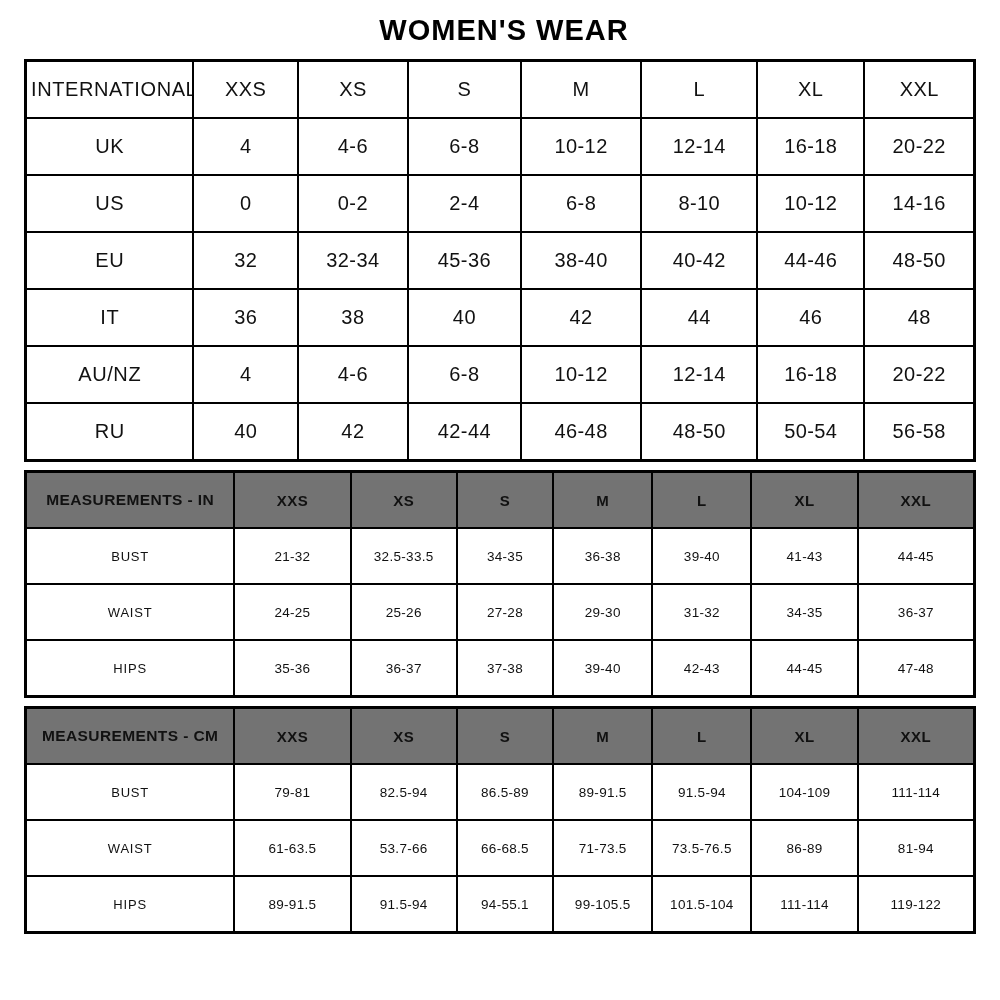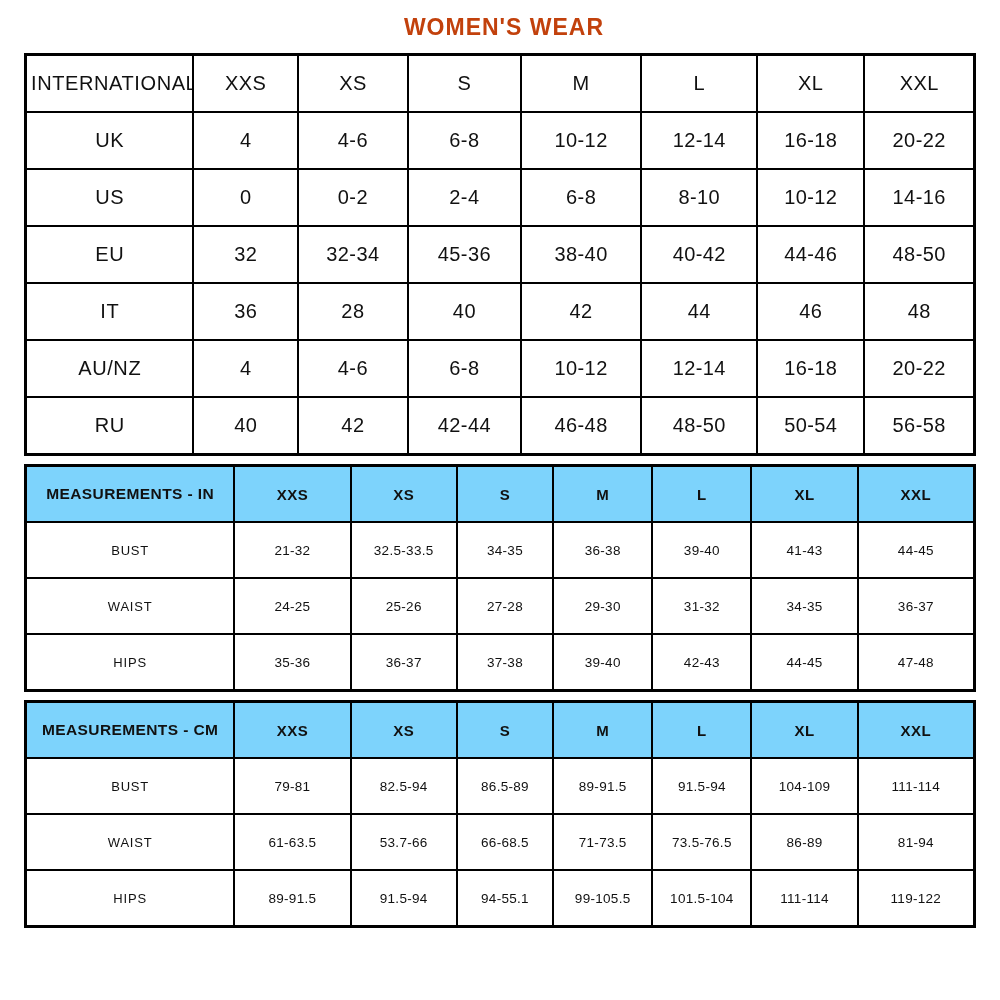--- a/index.html
+++ b/index.html
@@ -8,25 +8,25 @@
     background: #ffffff;
     width: 1000px;
     height: 1000px;
     overflow: hidden;
     font-family: "Liberation Sans", "DejaVu Sans", sans-serif;
     color: #111111;
     -webkit-font-smoothing: antialiased;
   }
   .page-title {
     text-align: center;
-    font-size: 23px;
+    font-size: 29px;
     font-weight: bold;
     letter-spacing: 1px;
     margin: 14px 0 12px 8px;
-    color: #c2410c;
+    color: #000000;
   }
   table {
     border-collapse: collapse;
     table-layout: fixed;
     width: 952px;
     margin: 0 auto 8px auto;
     border: 3px solid #000000;
   }
   th, td {
     border: 2px solid #000000;
@@ -42,21 +42,21 @@
     height: 44px;
     font-size: 16px;
     font-weight: bold;
     letter-spacing: 0.8px;
     border-bottom: 2px solid #000000;
   }
   .t1 td { height: 55px; font-size: 20px; font-weight: normal; letter-spacing: 0.4px; }
   .t1 .lbl { letter-spacing: 0.6px; }
   
   .tm th {
-    background: #7dd3fc;
+    background: #737373;
     height: 54px;
     font-size: 15px;
     font-weight: bold;
     letter-spacing: 0.5px;
   }
   .tm th.corner { font-size: 15.5px; letter-spacing: 0.4px; }
   .tm td { height: 54px; font-size: 13.5px; font-weight: normal; letter-spacing: 0.3px; }
   .tm td.lbl { font-size: 13px; letter-spacing: 0.8px; }
 </style>
 </head>
@@ -112,21 +112,21 @@
       <td>32-34</td>
       <td>45-36</td>
       <td>38-40</td>
       <td>40-42</td>
       <td>44-46</td>
       <td>48-50</td>
     </tr>
     <tr>
       <td class="lbl">IT</td>
       <td>36</td>
-      <td>28</td>
+      <td>38</td>
       <td>40</td>
       <td>42</td>
       <td>44</td>
       <td>46</td>
       <td>48</td>
     </tr>
     <tr>
       <td class="lbl">AU/NZ</td>
       <td>4</td>
       <td>4-6</td>

